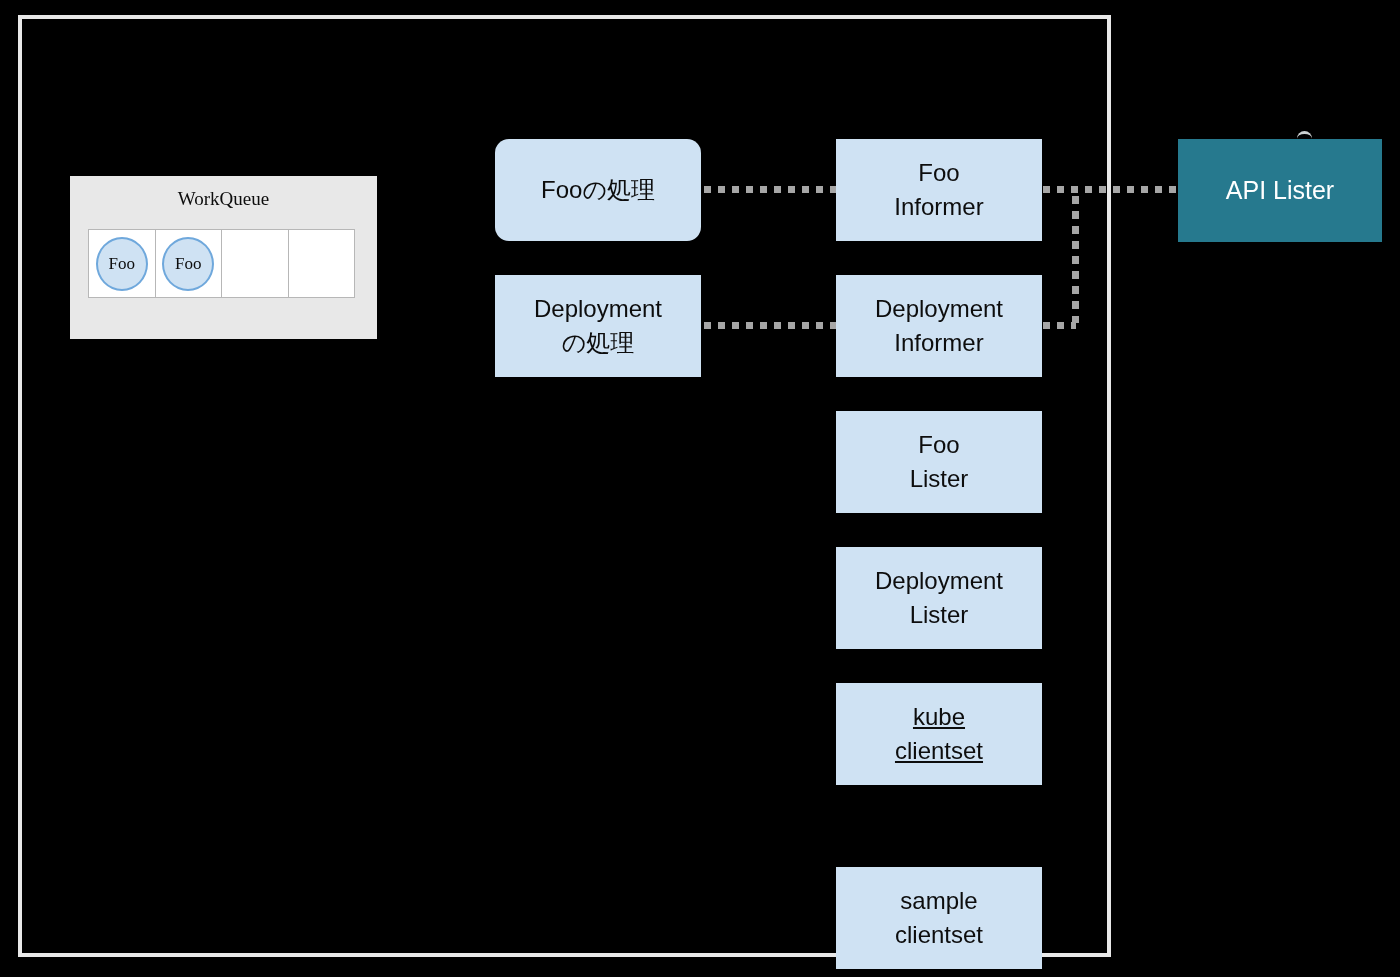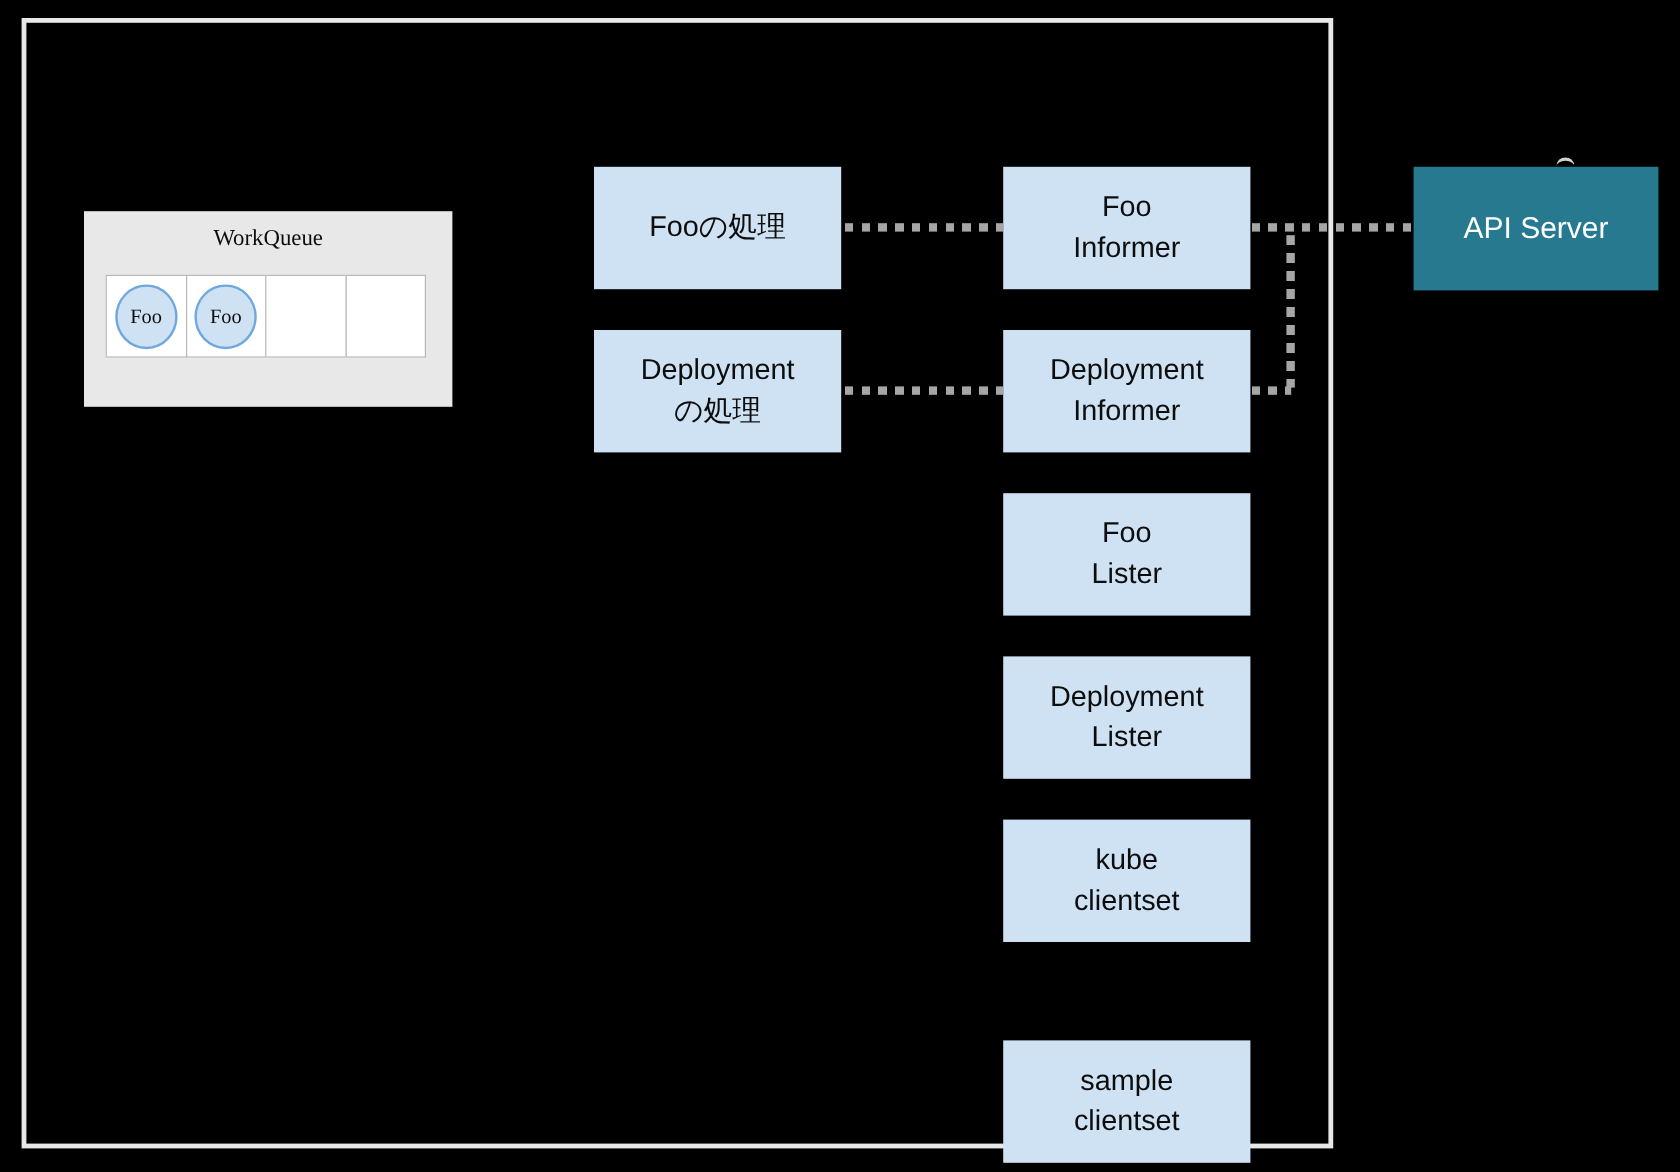--- a/index.html
+++ b/index.html
@@ -31,27 +31,27 @@
   }
 
   
   .node{
     position:absolute;width:206px;height:102px;
     background:var(--node-fill);
     display:flex;align-items:center;justify-content:center;
     text-align:center;font-size:24px;line-height:34px;
     white-space:pre-line;color:var(--text);
   }
-  .node.foo-process{left:495px;top:139px;}
+  .node.foo-process{left:495px;top:139px;border-radius:14px;}
   .node.deployment-process{left:495px;top:275px;}
   .node.foo-informer{left:836px;top:139px;}
   .node.deployment-informer{left:836px;top:275px;}
   .node.foo-lister{left:836px;top:411px;}
   .node.deployment-lister{left:836px;top:547px;}
-  .node.kube-clientset{left:836px;top:683px;}
+  .node.kube-clientset{left:836px;top:683px;text-decoration:underline;}
   .node.sample-clientset{left:836px;top:867px;}
 
   .api-server{
     position:absolute;left:1178px;top:139px;width:204px;height:103px;
     background:var(--api-server-fill);color:var(--api-server-text);
     display:flex;align-items:center;justify-content:center;
     font-size:25px;
   }
 
   
@@ -131,21 +131,21 @@
 Informer</div>
   <div class="node foo-lister">Foo
 Lister</div>
   <div class="node deployment-lister">Deployment
 Lister</div>
   <div class="node kube-clientset">kube
 clientset</div>
   <div class="node sample-clientset">sample
 clientset</div>
 
-  <div class="api-server">API Server</div>
+  <div class="api-server">API Lister</div>
 
   <div class="hdot c-fooproc-fooinf"></div>
   <div class="hdot c-fooinf-api"></div>
   <div class="hdot c-depproc-depinf"></div>
   <div class="hdot c-depinf-stub"></div>
   <div class="vdot c-depinf-riser"></div>
 
   <div class="artifact"></div>
 
 </div>

